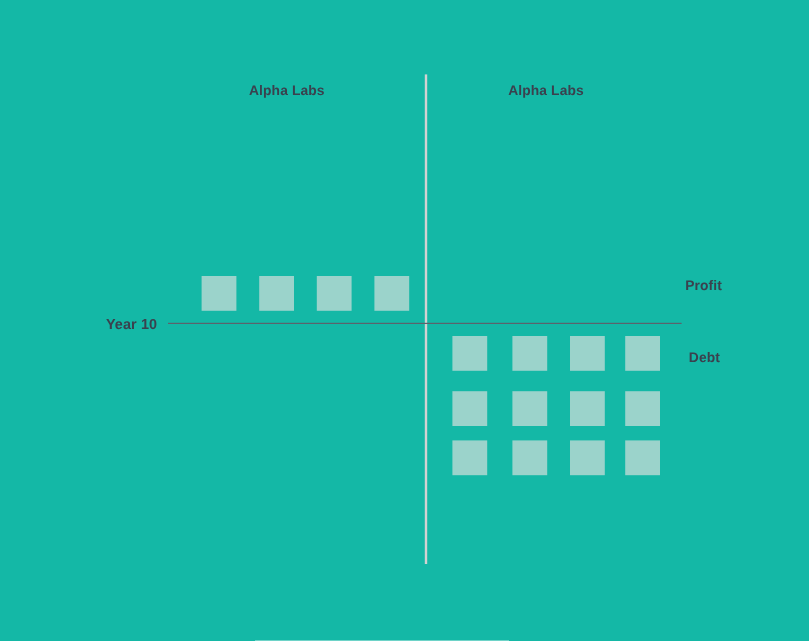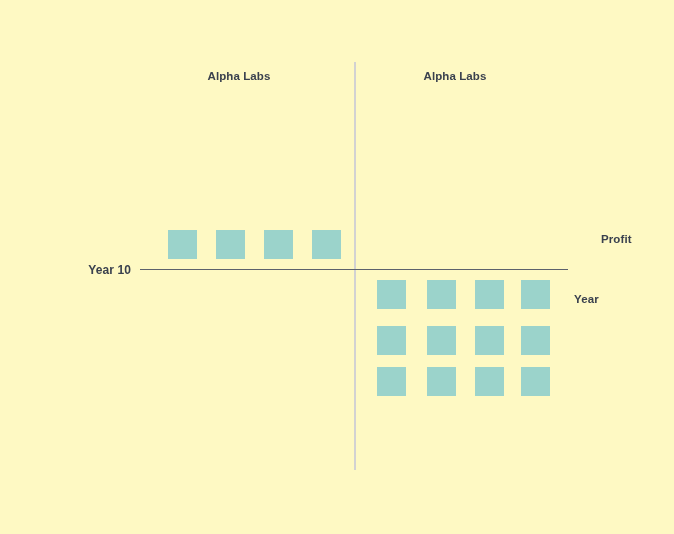--- a/index.html
+++ b/index.html
@@ -11,21 +11,21 @@
     width: 674px;
     height: 534px;
     font-family: "Liberation Sans", sans-serif;
     -webkit-font-smoothing: antialiased;
   }
   #stage {
     position: relative;
     width: 674px;
     height: 534px;
     overflow: hidden;
-    background: #fef9c3;
+    background: #14b8a6;
   }
 
   
   .divider-vertical {
     position: absolute;
     left: 354px;
     top: 62px;
     width: 2px;
     height: 408px;
     background: #d2d2d2;
@@ -52,21 +52,21 @@
     transform: translateX(-50%);
   }
   .label-alpha { left: 239px; top: 70px; }
   .label-beta  { left: 455px; top: 70px; }
 
   .label-year {
     font-size: 12px;
     right: 543px;     
     top: 263px;
   }
-  .label-profit { left: 601px; top: 233px; font-size: 11.5px; }
+  .label-profit { left: 571px; top: 233px; font-size: 11.5px; }
   .label-debt   { left: 574px; top: 293px; font-size: 11.5px; }
 
   
   .unit {
     position: absolute;
     width: 29px;
     height: 29px;
   }
 </style>
 </head>
@@ -78,21 +78,21 @@
   <div class="axis-horizontal"></div>
 
   <div class="label group-label label-alpha">Alpha Labs</div>
 
   <div class="label group-label label-beta">Alpha Labs</div>
 
   <div class="label label-year">Year 10</div>
 
   <div class="label label-profit">Profit</div>
 
-  <div class="label label-debt">Year</div>
+  <div class="label label-debt">Debt</div>
 
   <div id="units-layer">
       <div class="unit" style="left: 168px; top: 230px; background: rgb(155, 211, 203);"></div>
       <div class="unit" style="left: 216px; top: 230px; background: rgb(155, 211, 203);"></div>
       <div class="unit" style="left: 264px; top: 230px; background: rgb(155, 211, 203);"></div>
       <div class="unit" style="left: 312px; top: 230px; background: rgb(155, 211, 203);"></div>
       <div class="unit" style="left: 377px; top: 280px; background: rgb(155, 211, 203);"></div>
       <div class="unit" style="left: 427px; top: 280px; background: rgb(155, 211, 203);"></div>
       <div class="unit" style="left: 475px; top: 280px; background: rgb(155, 211, 203);"></div>
       <div class="unit" style="left: 521px; top: 280px; background: rgb(155, 211, 203);"></div>

